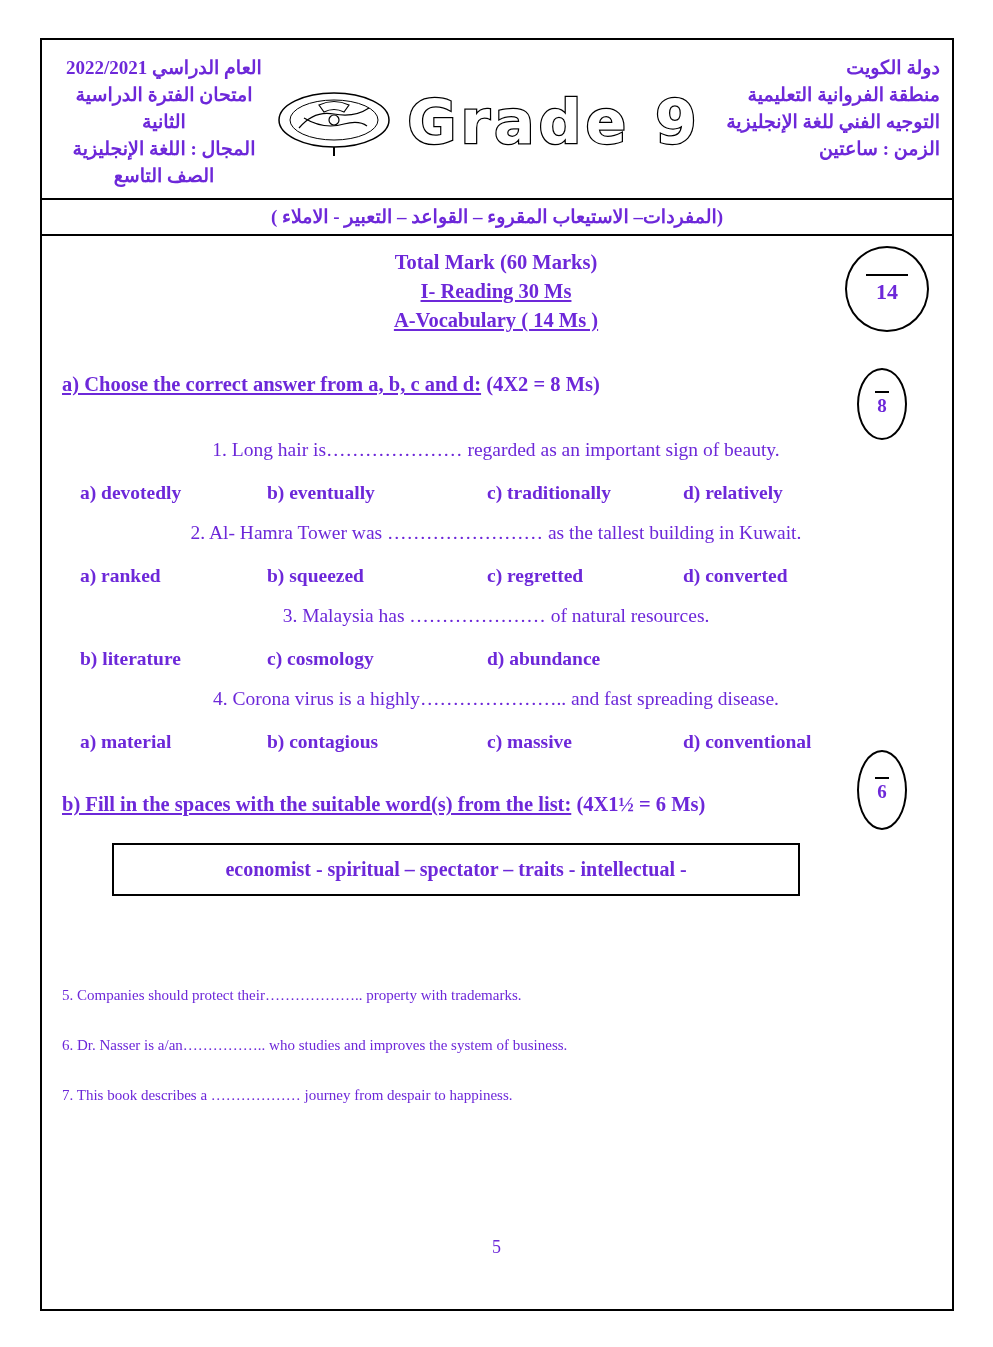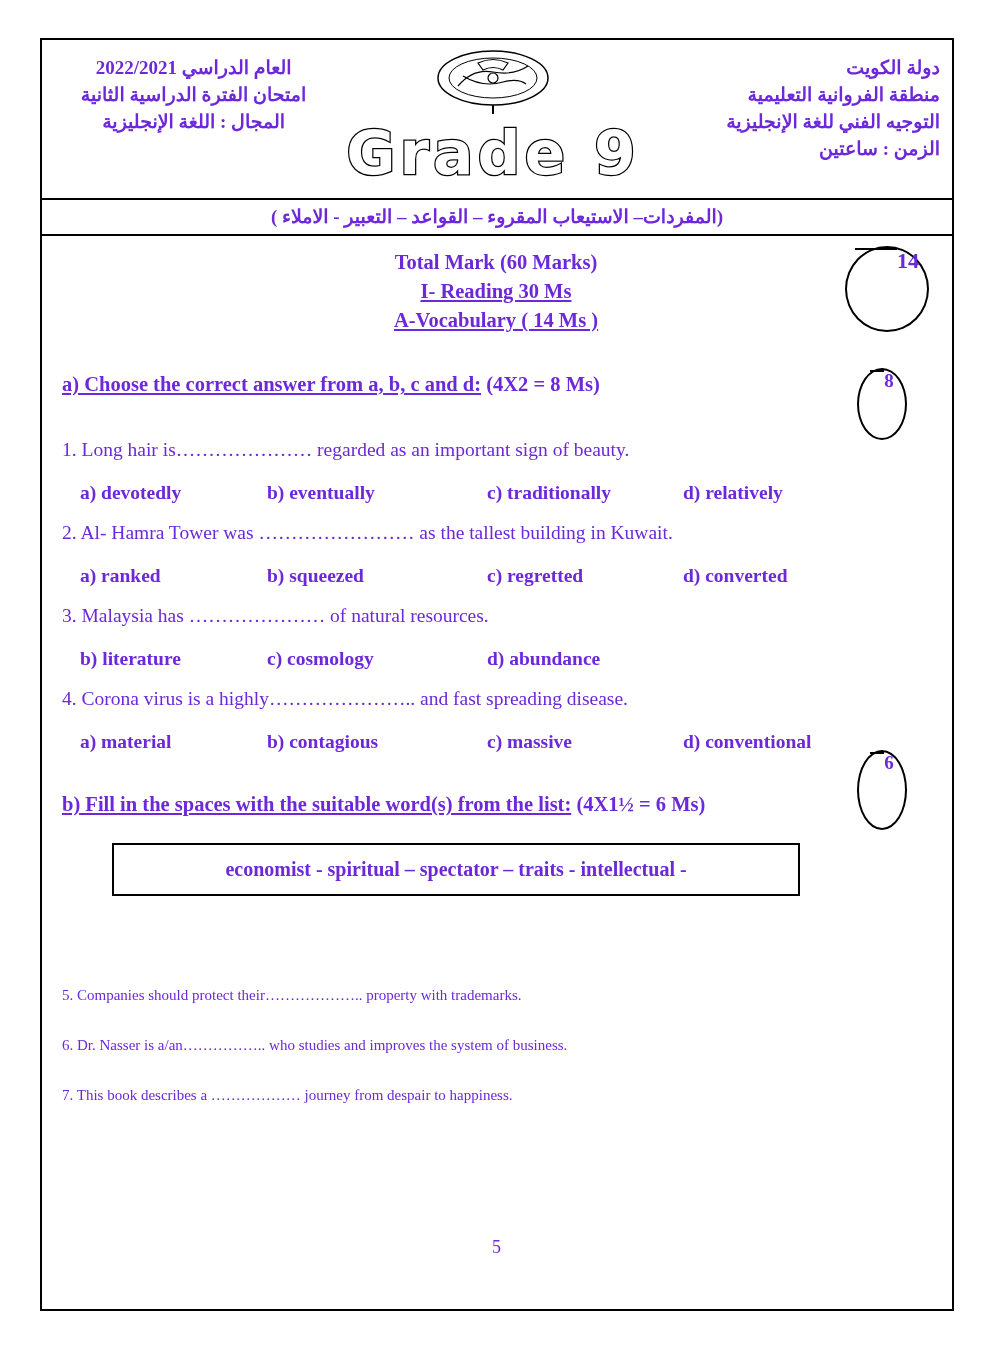--- a/index.html
+++ b/index.html
@@ -3,65 +3,66 @@
 <meta charset="utf-8">
 <style>
   * { margin:0; padding:0; box-sizing:border-box; }
   html, body { background:#ffffff; }
   .page { position:relative; width:993px; height:1347px; background:#fff; color:#6d28d9;
           font-family:"Liberation Serif", serif; overflow:hidden; }
   .outer { position:absolute; left:40px; top:38px; width:914px; height:1273px; border:2px solid #000; }
 
   .header { display:flex; height:158px; padding:8px 12px 0 12px; }
   .hcol-left { width:292px; padding-top:6px; font-weight:bold; font-size:19px; line-height:27px; text-align:center; }
-  .hcol-center { flex:1; display:flex; flex-direction:column; align-items:center; }
+  .hcol-center { flex:1; display:flex; flex-direction:row; align-items:center; }
   .hcol-right { width:300px; padding-top:6px; font-weight:bold; font-size:19px; line-height:27px; text-align:right; }
 
   .subject-bar { border-top:2px solid #000; border-bottom:2px solid #000; font-weight:bold;
                  font-size:19px; text-align:center; padding:5px 0 6px; }
 
   .content { padding:12px 22px 0 20px; }
   .titles { text-align:center; font-weight:bold; font-size:20.5px; line-height:29px; }
   .ul { text-decoration:underline; }
 
   .sec-heading { margin-top:34px; font-weight:bold; font-size:20.5px; line-height:30px; }
   .q-block { margin-top:10px; }
   .q-block.first { margin-top:36px; }
-  .question { font-size:19.5px; line-height:30px; }
+  .question { font-size:19.5px; line-height:30px;text-align:center; }
   .options { display:grid; grid-template-columns:187px 220px 196px auto; margin-top:13px;
              margin-left:18px; font-weight:bold; font-size:19.5px; line-height:30px; }
 
   .sec-b-heading { margin-top:32px; font-weight:bold; font-size:20.5px; line-height:30px; }
   .word-box { border:2px solid #000; width:688px; margin:24px 0 0 50px; text-align:center;
               font-weight:bold; font-size:20px; padding:13px 2px; }
   .fill-q { font-size:15px; line-height:30px; margin-top:20px; }
   .fill-q.first { margin-top:84px; }
 
   .page-num { position:absolute; left:0; right:0; top:1237px; text-align:center; font-size:18px; }
 
   .mark-circle { position:absolute; border:2px solid #000; border-radius:50%; background:#fff;
-                 display:flex; align-items:flex-start; justify-content:center;
+                 display:flex; flex-direction:column; align-items:center; justify-content:center;
                  font-weight:bold; }
   .mc-total { left:845px; top:246px; width:84px; height:86px; font-size:22px; }
   .mc-a { left:857px; top:368px; width:50px; height:72px; font-size:19px; }
   .mc-b { left:857px; top:750px; width:50px; height:80px; font-size:19px; }
   .frac-line { border-top:2px solid #000; width:42px; margin-bottom:3px; }
   .frac-line.small { width:14px; margin-bottom:2px; }
 </style>
 </head>
 <body>
 
 <div class="page">
   <div class="outer">
 
     <div class="header">
       <div class="hcol-left" dir="rtl">
         <div>العام الدراسي 2022/2021</div>
         <div>امتحان الفترة الدراسية الثانية</div>
         <div>المجال : اللغة الإنجليزية</div>
+        <div>الصف التاسع</div>
       </div>
 
       <div class="hcol-center">
         <svg width="120" height="66" viewBox="0 0 120 66">
           <ellipse cx="60" cy="30" rx="55" ry="27" fill="none" stroke="#000" stroke-width="1.5"></ellipse>
           <ellipse cx="60" cy="30" rx="44" ry="20" fill="none" stroke="#000" stroke-width="1"></ellipse>
           <path d="M25 38 Q 40 20 60 24 Q 80 28 95 18" fill="none" stroke="#000" stroke-width="1.2"></path>
           <path d="M30 28 Q 50 40 70 34 Q 85 30 93 36" fill="none" stroke="#000" stroke-width="1.2"></path>
           <path d="M45 15 Q 60 8 75 15 L 70 22 Q 60 17 50 22 Z" fill="none" stroke="#000" stroke-width="1.2"></path>
           <circle cx="60" cy="30" r="5" fill="none" stroke="#000" stroke-width="1.2"></circle>

